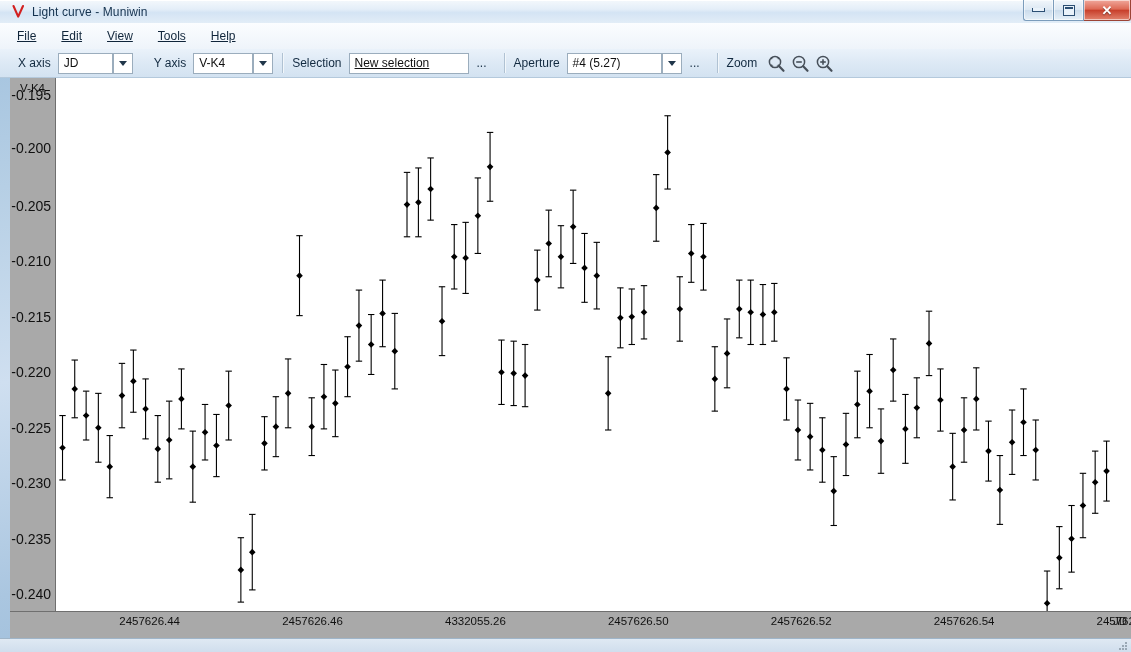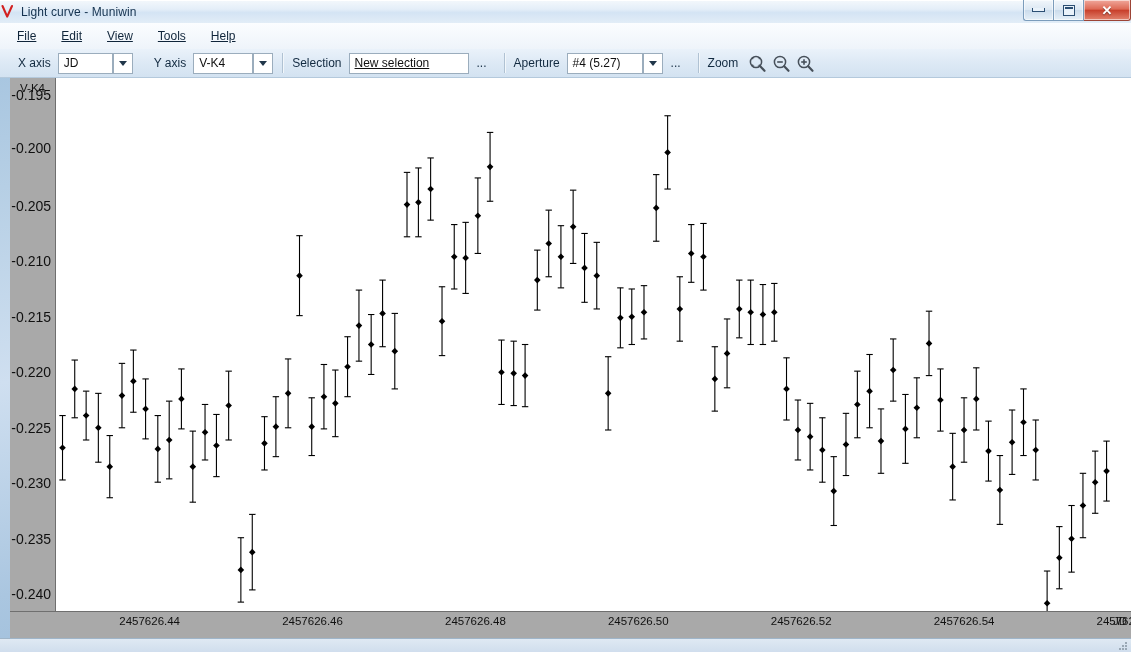--- a/index.html
+++ b/index.html
@@ -22,21 +22,21 @@
 
   
   #window{position:absolute;left:0;top:0;width:1131px;height:652px;}
 
   
   #titlebar{position:absolute;left:0;top:0;width:1131px;height:23px;
     background:linear-gradient(180deg,#f4f8fc 0%,#e4eef8 40%,#d4e4f4 55%,#e2edf7 100%);
     border-bottom:1px solid #b9cfe3;
     box-shadow:inset 0 1px 0 #ffffff;
   }
-  #titlebar-left{position:absolute;left:0;top:0;height:23px;display:flex;align-items:center;gap:6px;padding-left:0;}
+  #titlebar-left{position:absolute;left:0;top:0;height:23px;display:flex;align-items:center;gap:6px;padding-left:11px;}
   .app-icon{width:15px;height:15px;position:relative;}
   .app-icon svg{display:block;}
   #title-text{font-size:12px;color:#14324f;white-space:nowrap;letter-spacing:.1px;}
 
   
   #win-btns{position:absolute;right:0;top:0;height:21px;display:flex;align-items:flex-start;}
   .wbtn{height:20px;border:1px solid #7b9cbb;border-top:none;
     display:flex;align-items:center;justify-content:center;
     background:linear-gradient(180deg,#f1f6fb 0%,#dce8f3 48%,#cbdcec 52%,#e6f0f8 100%);
     box-shadow:inset 0 0 0 1px rgba(255,255,255,.55);
@@ -168,21 +168,21 @@
 
     <span class="tb-label">Selection</span>
     <div class="textbox" style="width:120px">
       <span class="val">New selection</span>
     </div>
     <span class="dots">...</span>
 
     <span class="tb-sep"></span>
 
     <span class="tb-label">Aperture</span>
-    <div class="combo" style="width:76px">
+    <div class="combo" style="width:95px">
       <span class="val">#4 (5.27)</span>
     </div>
     <div class="combo arrow" style="width:20px;justify-content:center">
       <span class="tri-down"></span>
     </div>
     <span class="dots">...</span>
 
     <span class="tb-sep"></span>
 
     <span class="tb-label">Zoom</span>
@@ -224,21 +224,21 @@
       <div class="ytick" style="left: 10px; top: 372.26px;">-0.220</div>
       <div class="ytick" style="left: 10px; top: 316.74px;">-0.215</div>
       <div class="ytick" style="left: 10px; top: 261.219px;">-0.210</div>
       <div class="ytick" style="left: 10px; top: 205.698px;">-0.205</div>
       <div class="ytick" style="left: 10px; top: 148px;">-0.200</div>
       <div class="ytick" style="left: 10px; top: 94.6562px;">-0.195</div>
     </div>
   <div id="xtick-holder">
       <div class="xtick" style="left: 149.655px;">2457626.44</div>
       <div class="xtick" style="left: 312.534px;">2457626.46</div>
-      <div class="xtick" style="left: 475.413px;">2457626.48</div>
+      <div class="xtick" style="left: 475.413px;">4332055.26</div>
       <div class="xtick" style="left: 638.292px;">2457626.50</div>
       <div class="xtick" style="left: 801.17px;">2457626.52</div>
       <div class="xtick" style="left: 964.049px;">2457626.54</div>
       <div class="xtick" style="left: 1126.93px;">2457626.56</div>
     </div>
   <div id="xaxis-name">JD</div>
 
   <div id="plot">
     <svg id="plot-svg" width="1075" height="533">
         <g>

